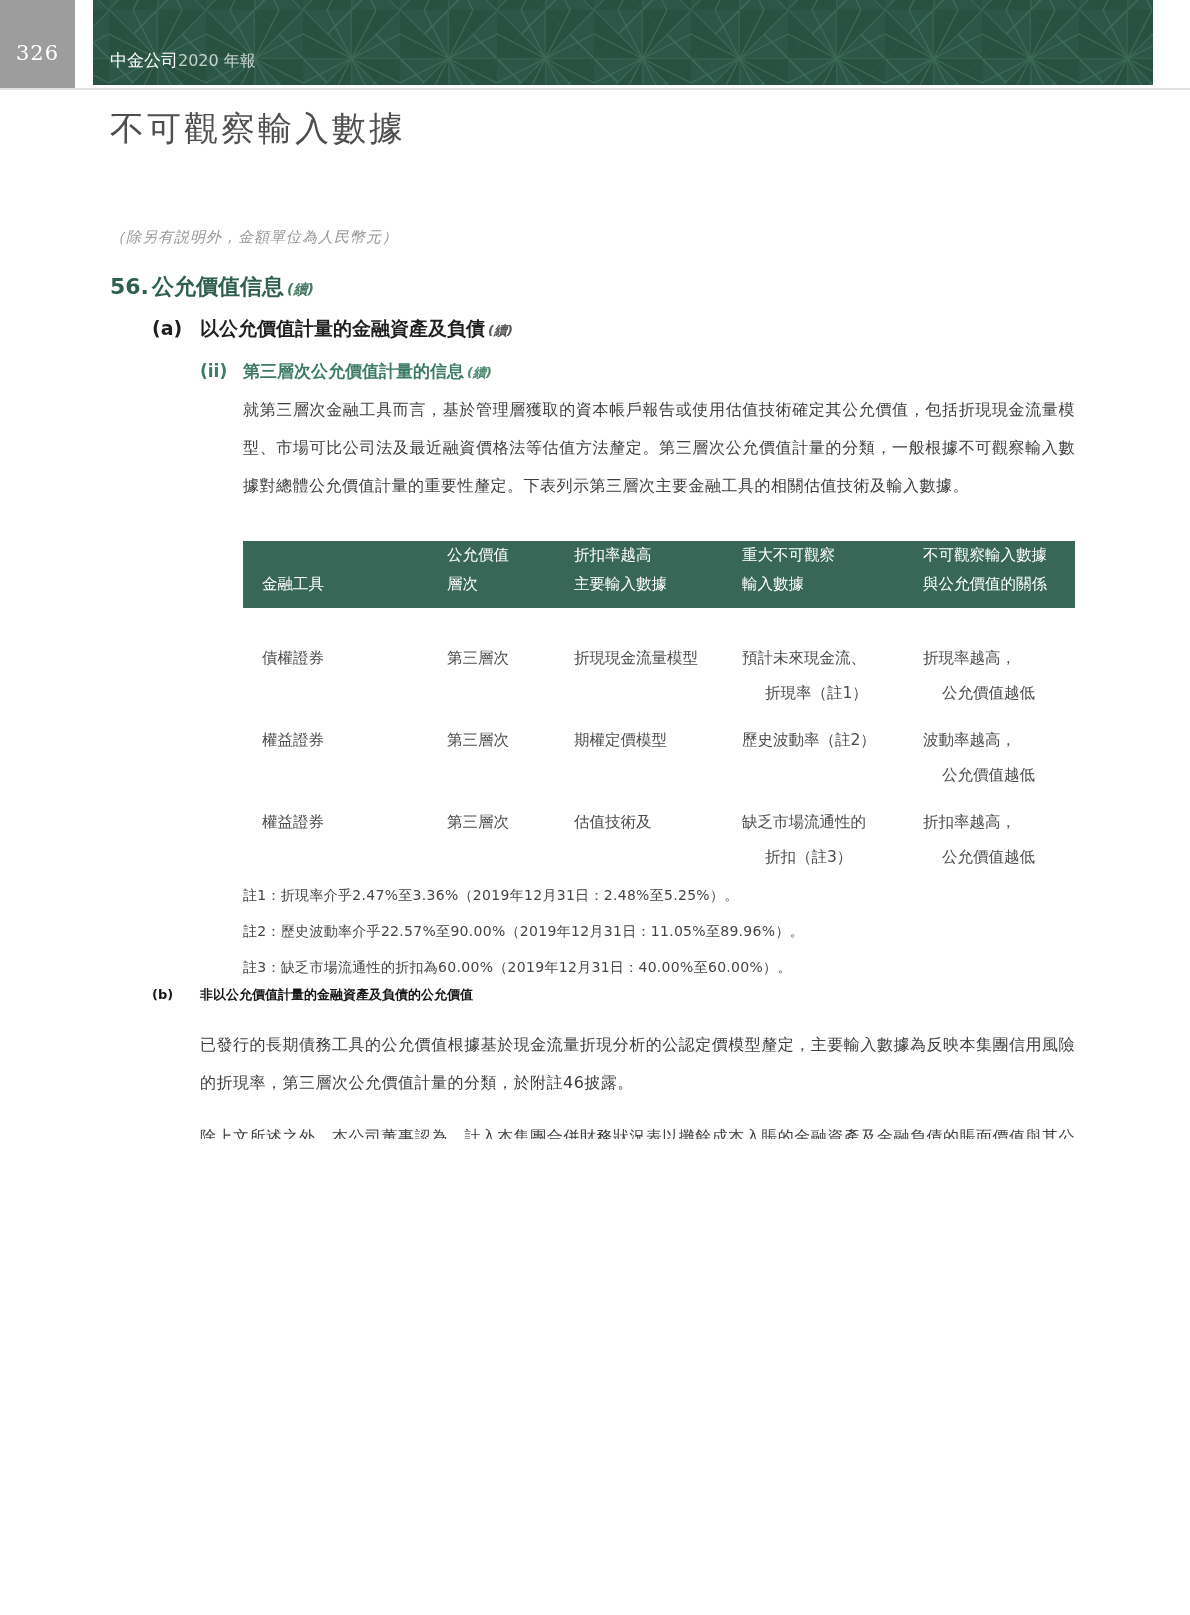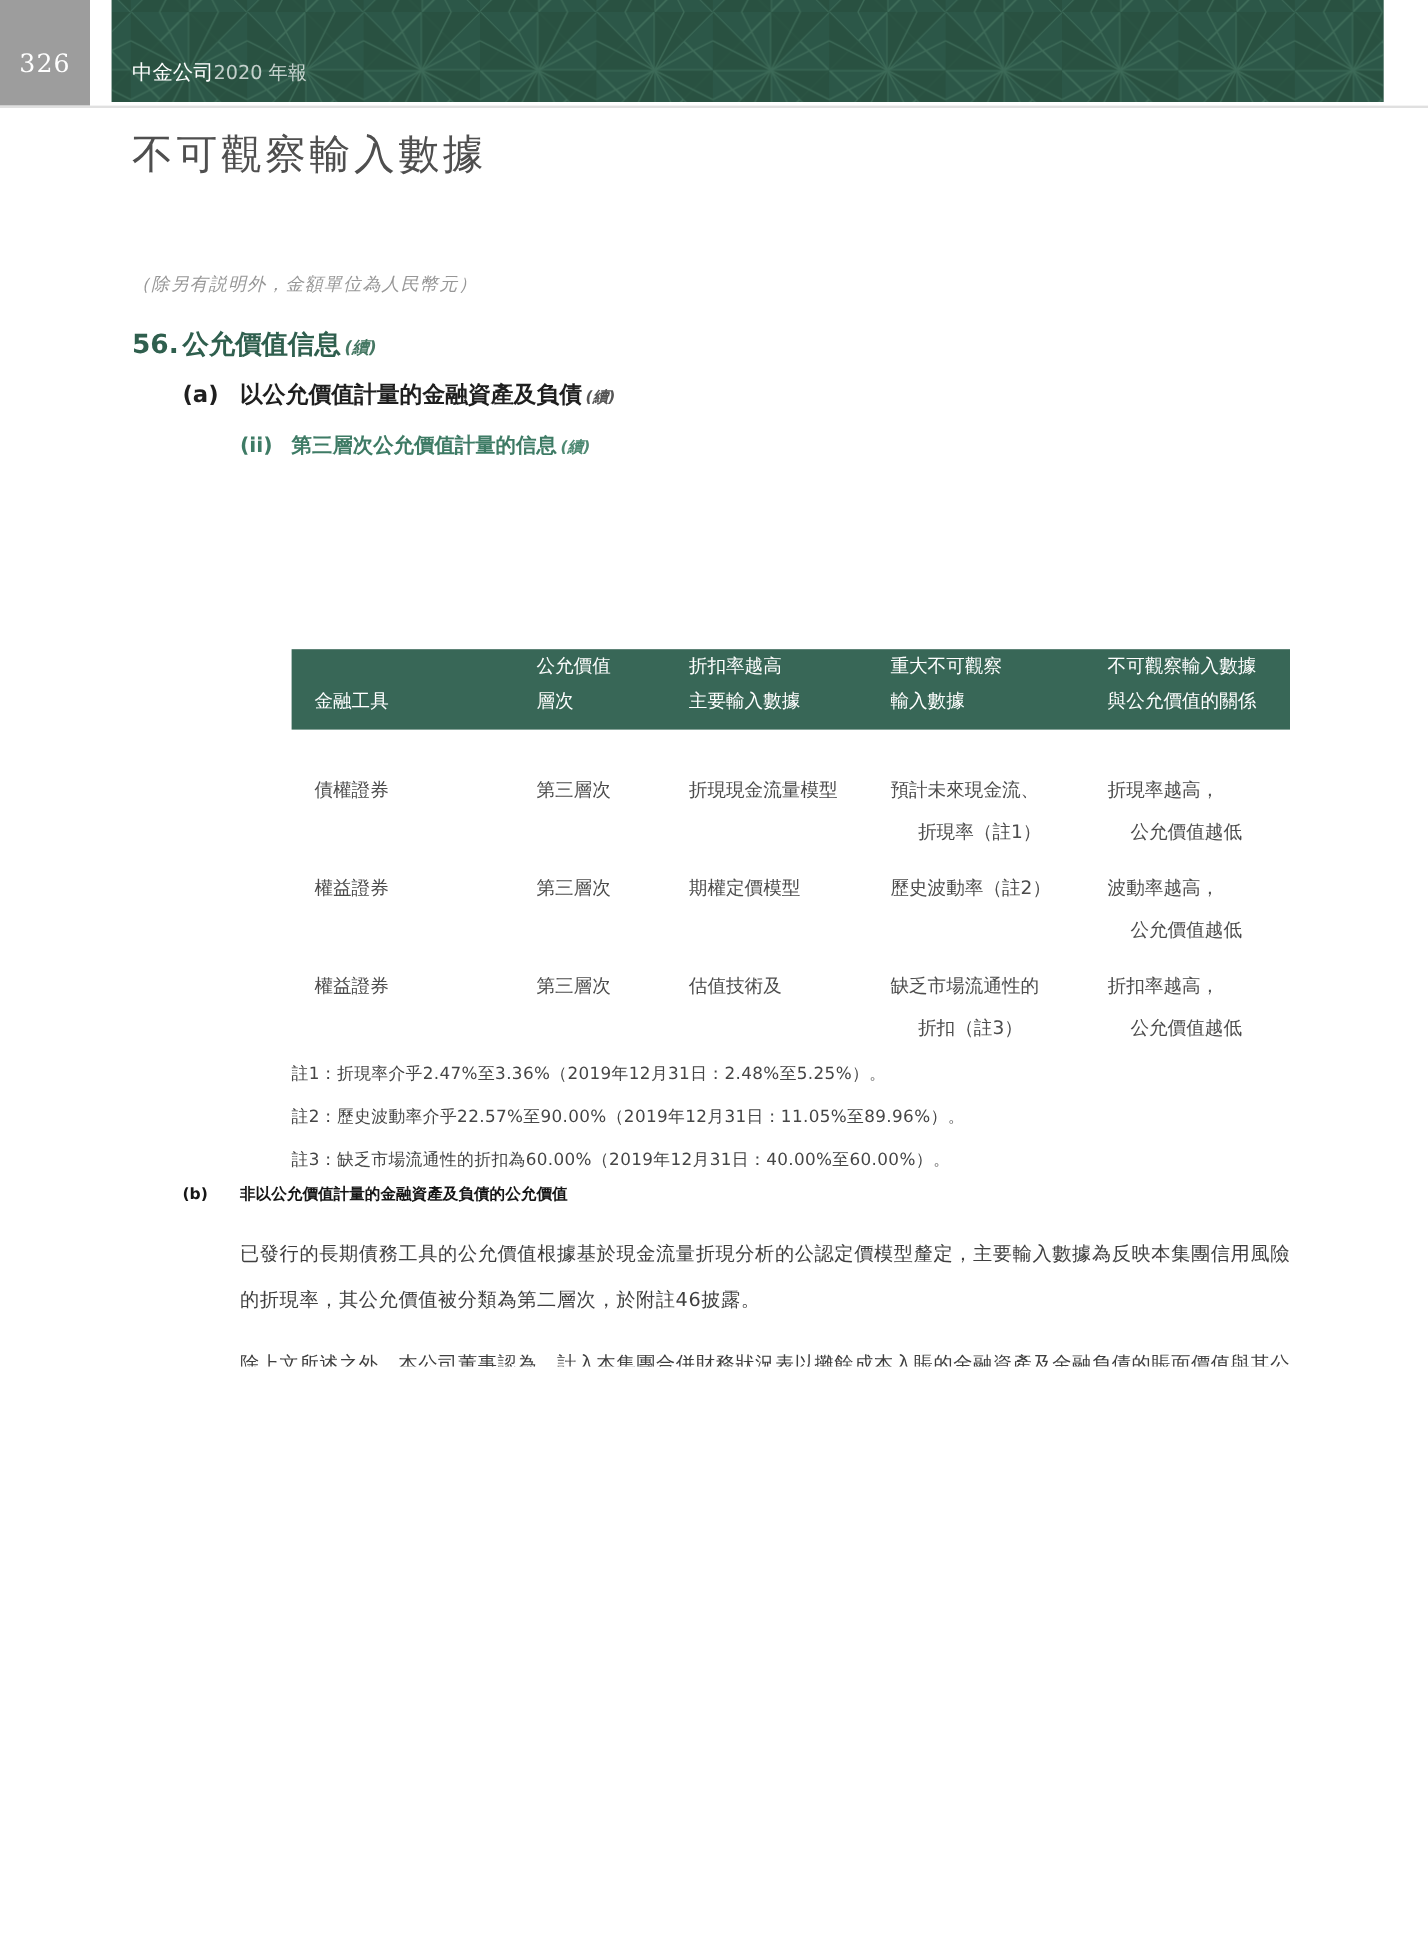--- a/index.html
+++ b/index.html
@@ -134,20 +134,21 @@
   </div>
 
   <div class="ha">
     <span class="num">(a)</span><span>以公允價值計量的金融資產及負債</span><span class="cont">(續)</span>
   </div>
 
   <div class="hii">
     <span class="num">(ii)</span><span>第三層次公允價值計量的信息</span><span class="cont">(續)</span>
   </div>
 
+  <div class="para para-ii">就第三層次金融工具而言，基於管理層獲取的資本帳戶報告或使用估值技術確定其公允價值，包括折現現金流量模型、市場可比公司法及最近融資價格法等估值方法釐定。第三層次公允價值計量的分類，一般根據不可觀察輸入數據對總體公允價值計量的重要性釐定。下表列示第三層次主要金融工具的相關估值技術及輸入數據。</div>
 
   <div class="tbl">
     <div class="t-grid t-head">
       <div class="hc hc1">
         <div></div>
           <div>金融工具</div>
       </div>
       <div class="hc">
         <div>公允價值</div>
           <div>層次</div>
@@ -212,16 +213,16 @@
       <div class="note">註1：折現率介乎2.47%至3.36%（2019年12月31日：2.48%至5.25%）。</div>
       <div class="note">註2：歷史波動率介乎22.57%至90.00%（2019年12月31日：11.05%至89.96%）。</div>
       <div class="note">註3：缺乏市場流通性的折扣為60.00%（2019年12月31日：40.00%至60.00%）。</div>
     </div>
   </div>
 
   <div class="hb">
     <span class="num">(b)</span><span>非以公允價值計量的金融資產及負債的公允價值</span>
   </div>
 
-  <div class="para para-b1">已發行的長期債務工具的公允價值根據基於現金流量折現分析的公認定價模型釐定，主要輸入數據為反映本集團信用風險的折現率，其公允價值被分類為第二層次，於附註46披露。</div>
+  <div class="para para-b1">已發行的長期債務工具的公允價值根據基於現金流量折現分析的公認定價模型釐定，主要輸入數據為反映本集團信用風險的折現率，第三層次公允價值計量的分類，於附註46披露。</div>
   <div class="para para-b2">除上文所述之外，本公司董事認為，計入本集團合併財務狀況表以攤餘成本入賬的金融資產及金融負債的賬面價值與其公允價值相似。</div>
 
 </div>
 
 </body></html>

